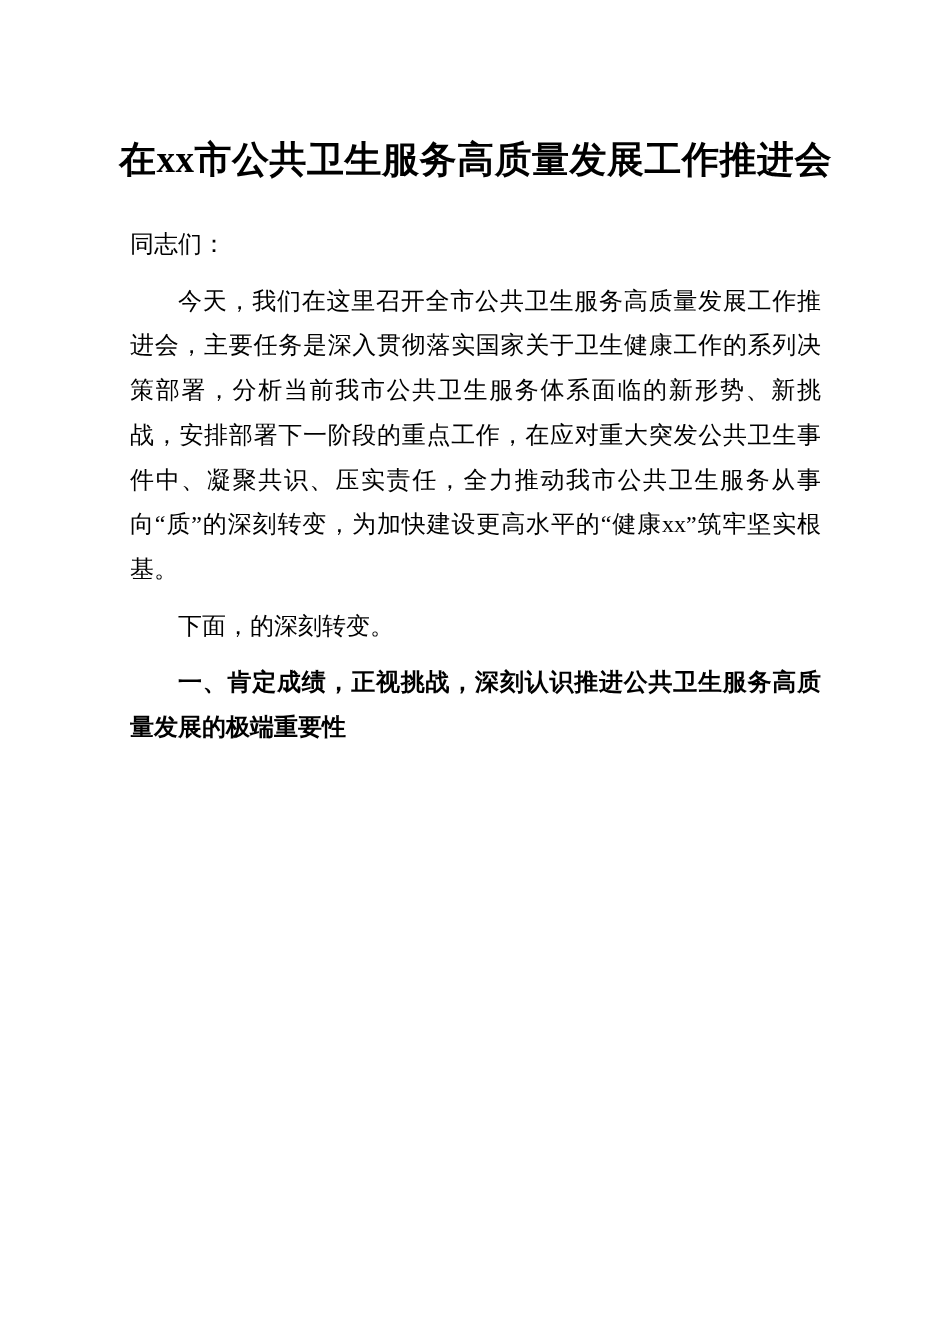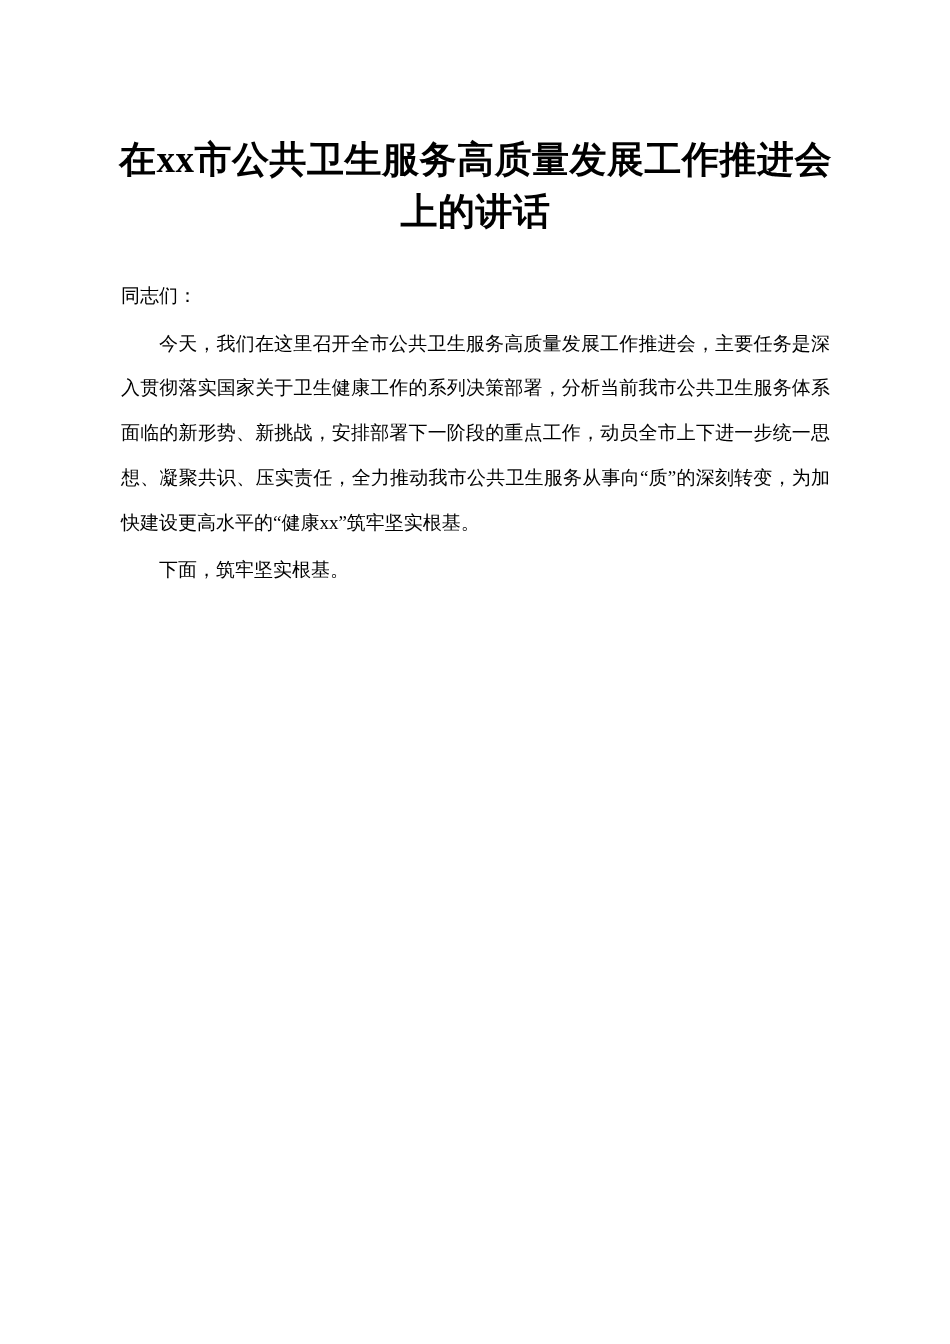--- a/index.html
+++ b/index.html
@@ -25,47 +25,48 @@
   .doc-title {
     margin: 0 0 36px 0;
     font-size: 37px;
     line-height: 52px;
     font-weight: bold;
     text-align: center;
     font-family: "Liberation Serif", serif;
     letter-spacing: 0.5px;
   }
   .para {
-    margin: 3px;
-    font-size: 19px;
+    margin: 12px;
+    font-size: 24px;
     line-height: 44.7px;
     text-align: justify;
     text-indent: 2em;
     font-weight: normal;
     letter-spacing: 0;
   }
   .salutation {
     text-indent: 0;
   }
   .heading {
     font-family: "Liberation Sans", sans-serif;
     font-weight: bold;
   }
 </style>
 </head>
 <body>
 
 <div class="page">
   <div class="content">
 
-    <h1 class="doc-title"><span>在xx市公共卫生服务高质量发展工作推进会</span><br><span>上的讲话</span></h1>
+    <h1 class="doc-title"><span>在xx市公共卫生服务高质量发展工作推进会</span><br></h1>
 
     <p class="para salutation">同志们：</p>
 
-    <p class="para">今天，我们在这里召开全市公共卫生服务高质量发展工作推进会，主要任务是深入贯彻落实国家关于卫生健康工作的系列决策部署，分析当前我市公共卫生服务体系面临的新形势、新挑战，安排部署下一阶段的重点工作，动员全市上下进一步统一思想、凝聚共识、压实责任，全力推动我市公共卫生服务从事向“质”的深刻转变，为加快建设更高水平的“健康xx”筑牢坚实根基。</p>
+    <p class="para">今天，我们在这里召开全市公共卫生服务高质量发展工作推进会，主要任务是深入贯彻落实国家关于卫生健康工作的系列决策部署，分析当前我市公共卫生服务体系面临的新形势、新挑战，安排部署下一阶段的重点工作，在应对重大突发公共卫生事件中、凝聚共识、压实责任，全力推动我市公共卫生服务从事向“质”的深刻转变，为加快建设更高水平的“健康xx”筑牢坚实根基。</p>
 
-    <p class="para">下面，筑牢坚实根基。</p>
+    <p class="para">下面，的深刻转变。</p>
 
+    <p class="para heading">一、肯定成绩，正视挑战，深刻认识推进公共卫生服务高质量发展的极端重要性</p>
 
 
 
   </div>
 </div>
 
 </body></html>

